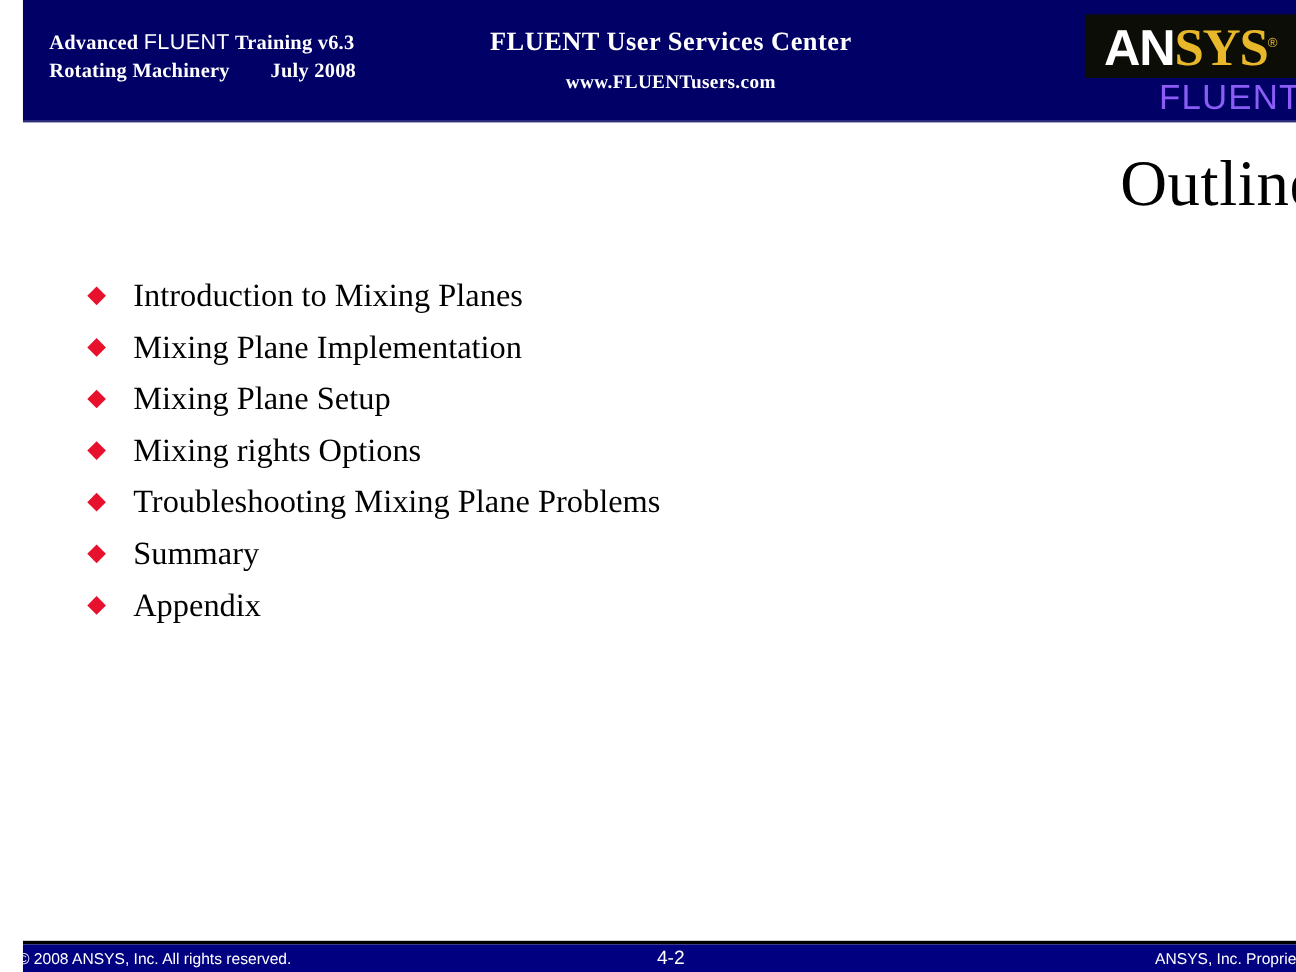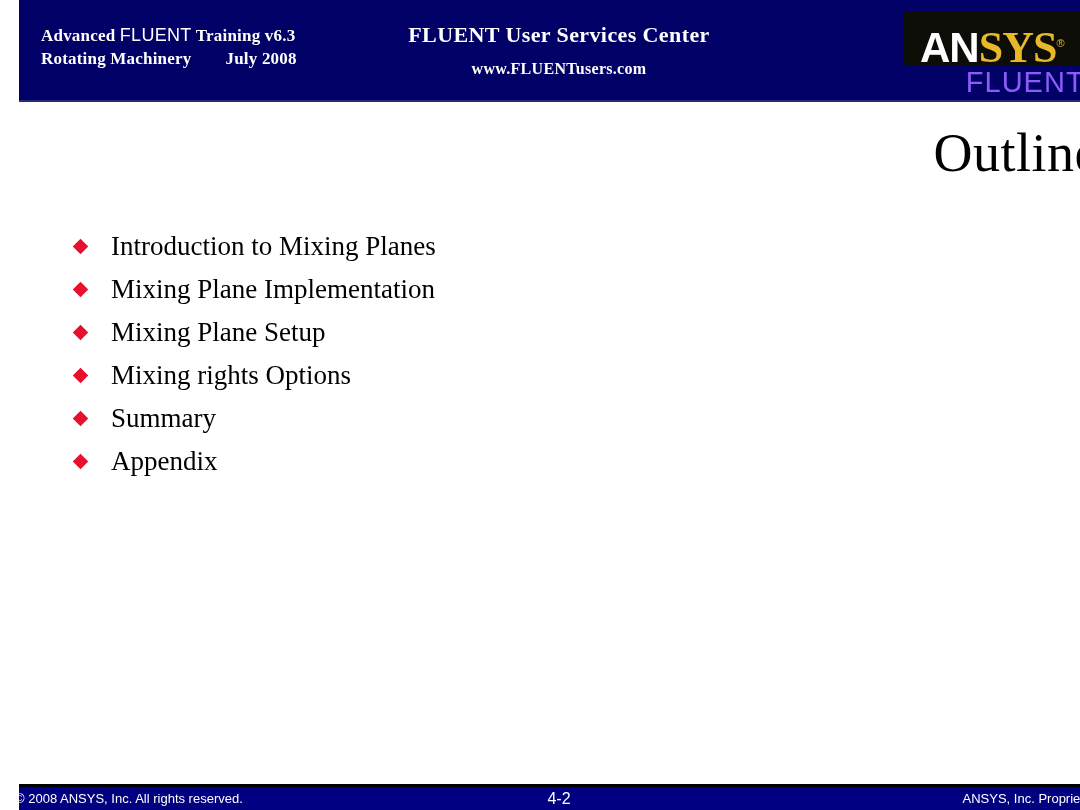--- a/index.html
+++ b/index.html
@@ -104,21 +104,21 @@
     overflow: hidden;
   }
   .logo-text {
     position: absolute;
     left: 16px;
     top: 1px;
     font-family: "Liberation Sans", "DejaVu Sans", sans-serif;
     font-size: 42px;
     font-weight: bold;
     letter-spacing: -1px;
-    line-height: 60px;
+    line-height: 46px;
     white-space: nowrap;
   }
   .logo-an { color: #ffffff; }
   .logo-sys {
     color: #e8b82a;
     font-family: "Liberation Serif", "DejaVu Serif", serif;
     font-size: 44px;
     font-weight: bold;
   }
   .logo-reg {
@@ -273,20 +273,24 @@
     <div class="bullet-row">
       <span class="bullet-marker"></span>
       <span class="bullet-text">Mixing Plane Setup</span>
     </div>
     <div class="bullet-row">
       <span class="bullet-marker"></span>
       <span class="bullet-text">Mixing rights Options</span>
     </div>
     <div class="bullet-row">
       <span class="bullet-marker"></span>
+      <span class="bullet-text">Troubleshooting Mixing Plane Problems</span>
+    </div>
+    <div class="bullet-row">
+      <span class="bullet-marker"></span>
       <span class="bullet-text">Summary</span>
     </div>
     <div class="bullet-row">
       <span class="bullet-marker"></span>
       <span class="bullet-text">Appendix</span>
     </div>
   </div>
 
   <div class="footer-rule"></div>
   <div class="footer-bar"></div>

